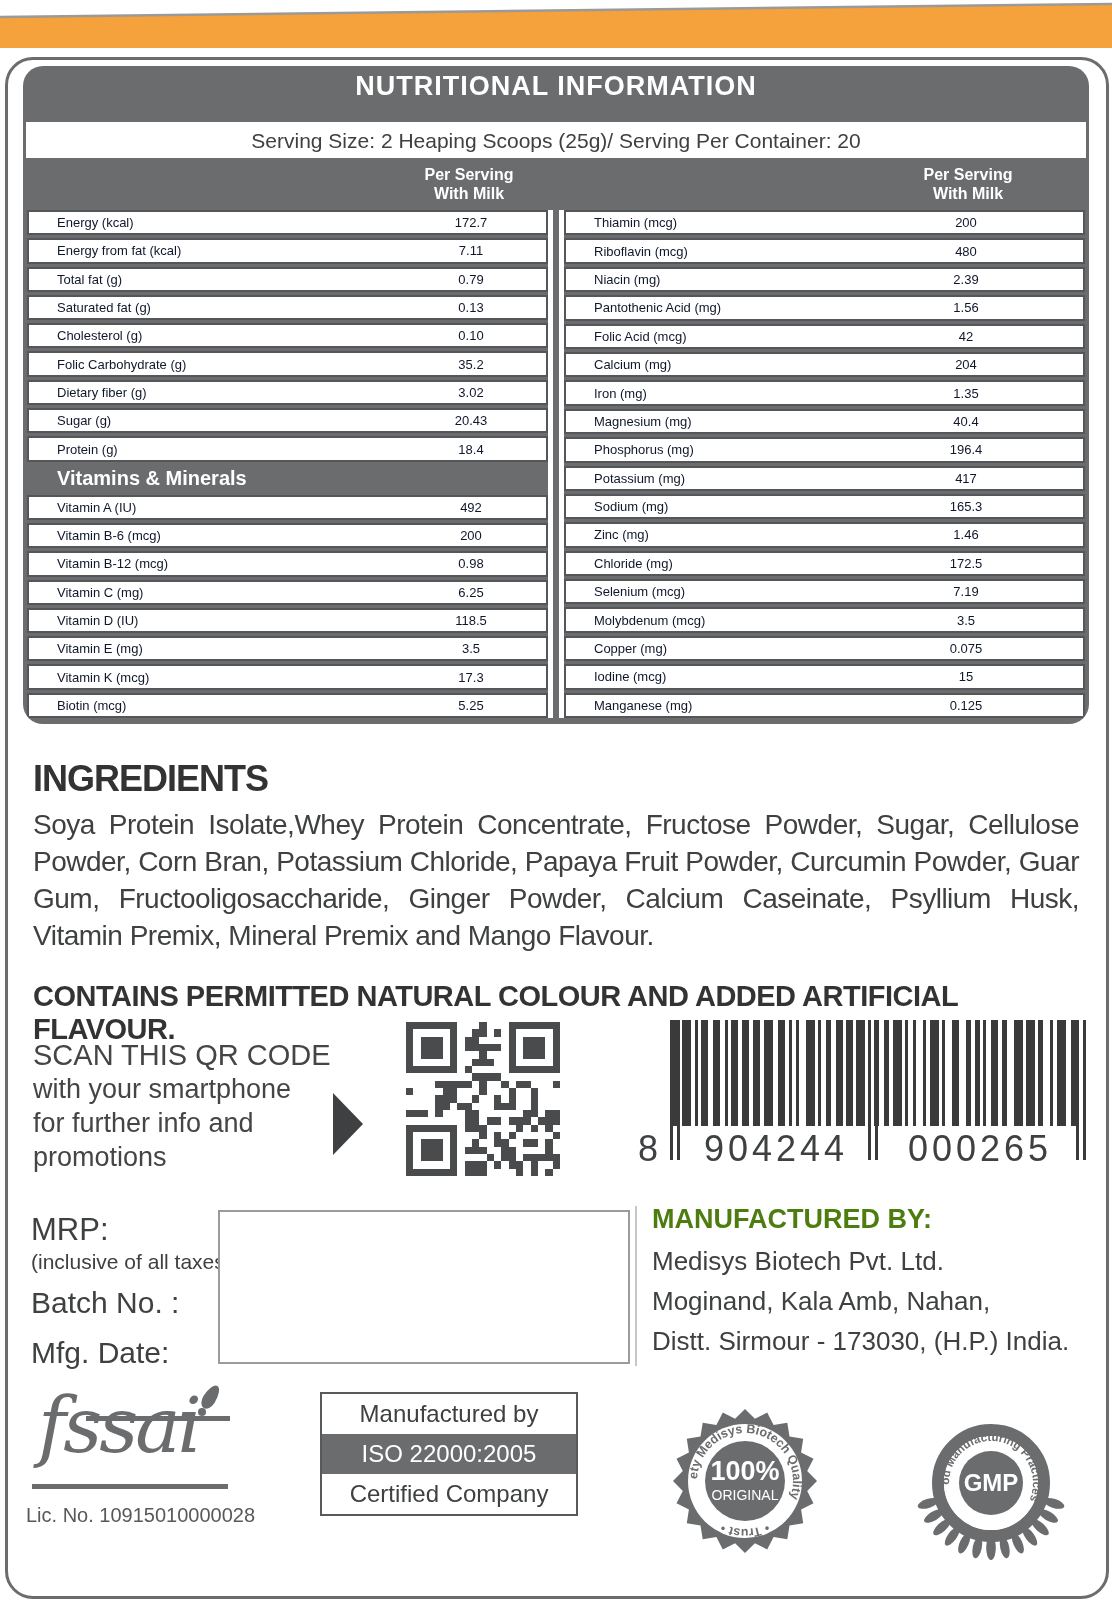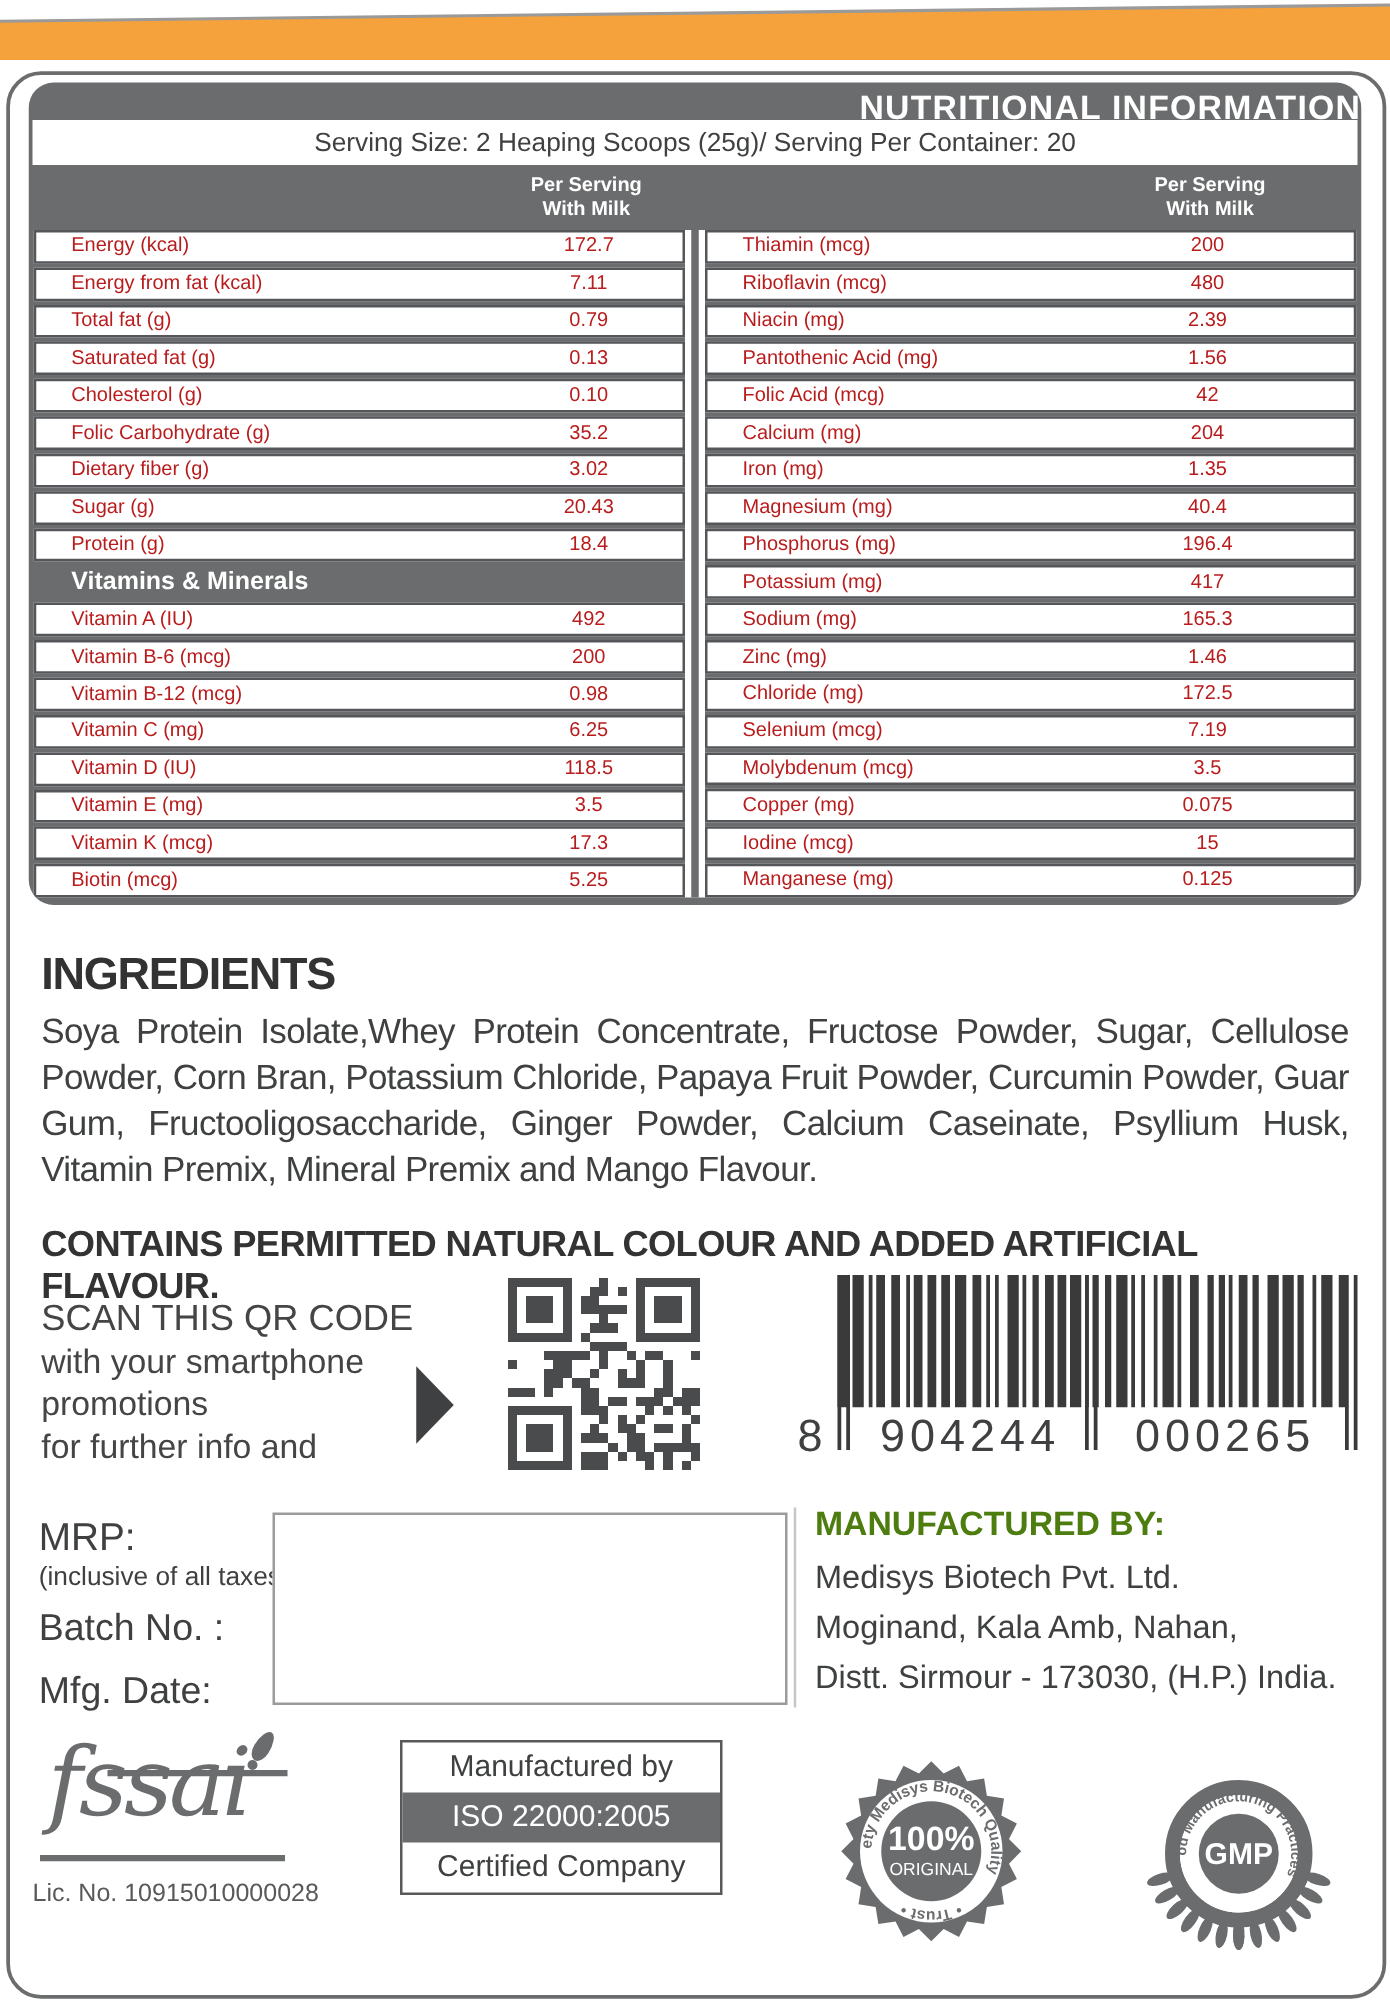--- a/index.html
+++ b/index.html
@@ -6,33 +6,33 @@
   .page{position:relative;width:1112px;height:1600px;background:#fff;overflow:hidden;
         font-family:"Liberation Sans", sans-serif;color:#3f4041;}
   
   .top-band{position:absolute;left:0;top:0;width:1112px;height:48px;}
   
   .label-box{position:absolute;left:5px;top:57px;width:1098px;height:1536px;
              border:3px solid #6b6c6e;border-radius:28px;}
   
   .nutri{position:absolute;left:15px;top:6px;width:1066px;height:658px;background:#6b6c6e;
          border-radius:20px;overflow:hidden;display:flex;flex-direction:column;}
-  .nutri-title{height:30px;line-height:40px;text-align:right;color:#fff;font-weight:bold;
+  .nutri-title{height:56px;line-height:40px;text-align:center;color:#fff;font-weight:bold;
                font-size:27px;letter-spacing:1px;}
   .serving{background:#fff;margin:0 3px;height:36px;line-height:37px;text-align:center;
            font-size:21px;color:#3f4041;}
   .colheads{height:50px;display:flex;gap:24px;padding:2px 4px 0;}
   .hcol{flex:1;display:flex;}
   .hspace{flex:1;}
   .hval{width:150px;text-align:center;color:#fff;font-weight:bold;font-size:16px;line-height:1.2;padding-top:5px;}
   .hcol.right .hval{margin-right:42px;}
   .tbody{flex:1;display:flex;gap:16px;padding:0 4px 6px;position:relative;}
   .tcol{flex:1;display:flex;flex-direction:column;gap:3px;}
   .trow{background:#fff;border:2px solid #54565a;flex:1;display:flex;align-items:center;
-        font-size:16px;color:#b91c1c;}
+        font-size:13px;color:#0f172a;}
   .tlabel{padding-left:28px;flex:1;white-space:nowrap;}
   .tvalue{width:150px;text-align:center;}
   .tcol.right .tvalue{margin-right:42px;}
   .tsection{background:#6b6c6e;border:2px solid #6b6c6e;color:#fff;font-weight:bold;
             flex:1;display:flex;align-items:center;padding-left:28px;font-size:20px;}
   .mid-white{position:absolute;left:50%;transform:translateX(-50%);top:0;bottom:6px;width:16px;background:#fff;}
   .mid-gray{position:absolute;left:50%;transform:translateX(-50%);top:0;bottom:6px;width:6px;background:#6b6c6e;}
   
   .ing-title{position:absolute;left:25px;top:698px;font-size:36px;font-weight:bold;color:#333;
              letter-spacing:-1px;}
@@ -268,22 +268,22 @@
       </div>
     </div>
 
     <div class="ing-title">INGREDIENTS</div>
     <div class="ing-text">Soya Protein Isolate,Whey Protein Concentrate, Fructose Powder, Sugar, Cellulose Powder, Corn Bran, Potassium Chloride, Papaya Fruit Powder, Curcumin Powder, Guar Gum, Fructooligosaccharide, Ginger Powder, Calcium Caseinate, Psyllium Husk, Vitamin Premix, Mineral Premix and Mango Flavour.</div>
     <div class="contains">CONTAINS PERMITTED NATURAL COLOUR AND ADDED ARTIFICIAL FLAVOUR.</div>
 
     <div class="qr-text">
       <div class="big">SCAN THIS QR CODE</div>
       <div>with your smartphone</div>
+      <div>for further info and</div>
       <div>promotions</div>
-      <div>for further info and</div>
     </div>
     <div class="arrow"></div>
     <div class="qr-box">
       <svg id="qr-svg" width="154" height="154" viewBox="0 0 21 21" shape-rendering="crispEdges">
           <rect x="0" y="0" width="21" height="21" fill="#ffffff"></rect>
           <rect x="10" y="0" width="1" height="1" fill="#4a4b4d"></rect>
           <rect x="9" y="1" width="1" height="1" fill="#4a4b4d"></rect>
           <rect x="10" y="1" width="1" height="1" fill="#4a4b4d"></rect>
           <rect x="12" y="1" width="1" height="1" fill="#4a4b4d"></rect>
           <rect x="8" y="2" width="1" height="1" fill="#4a4b4d"></rect>

